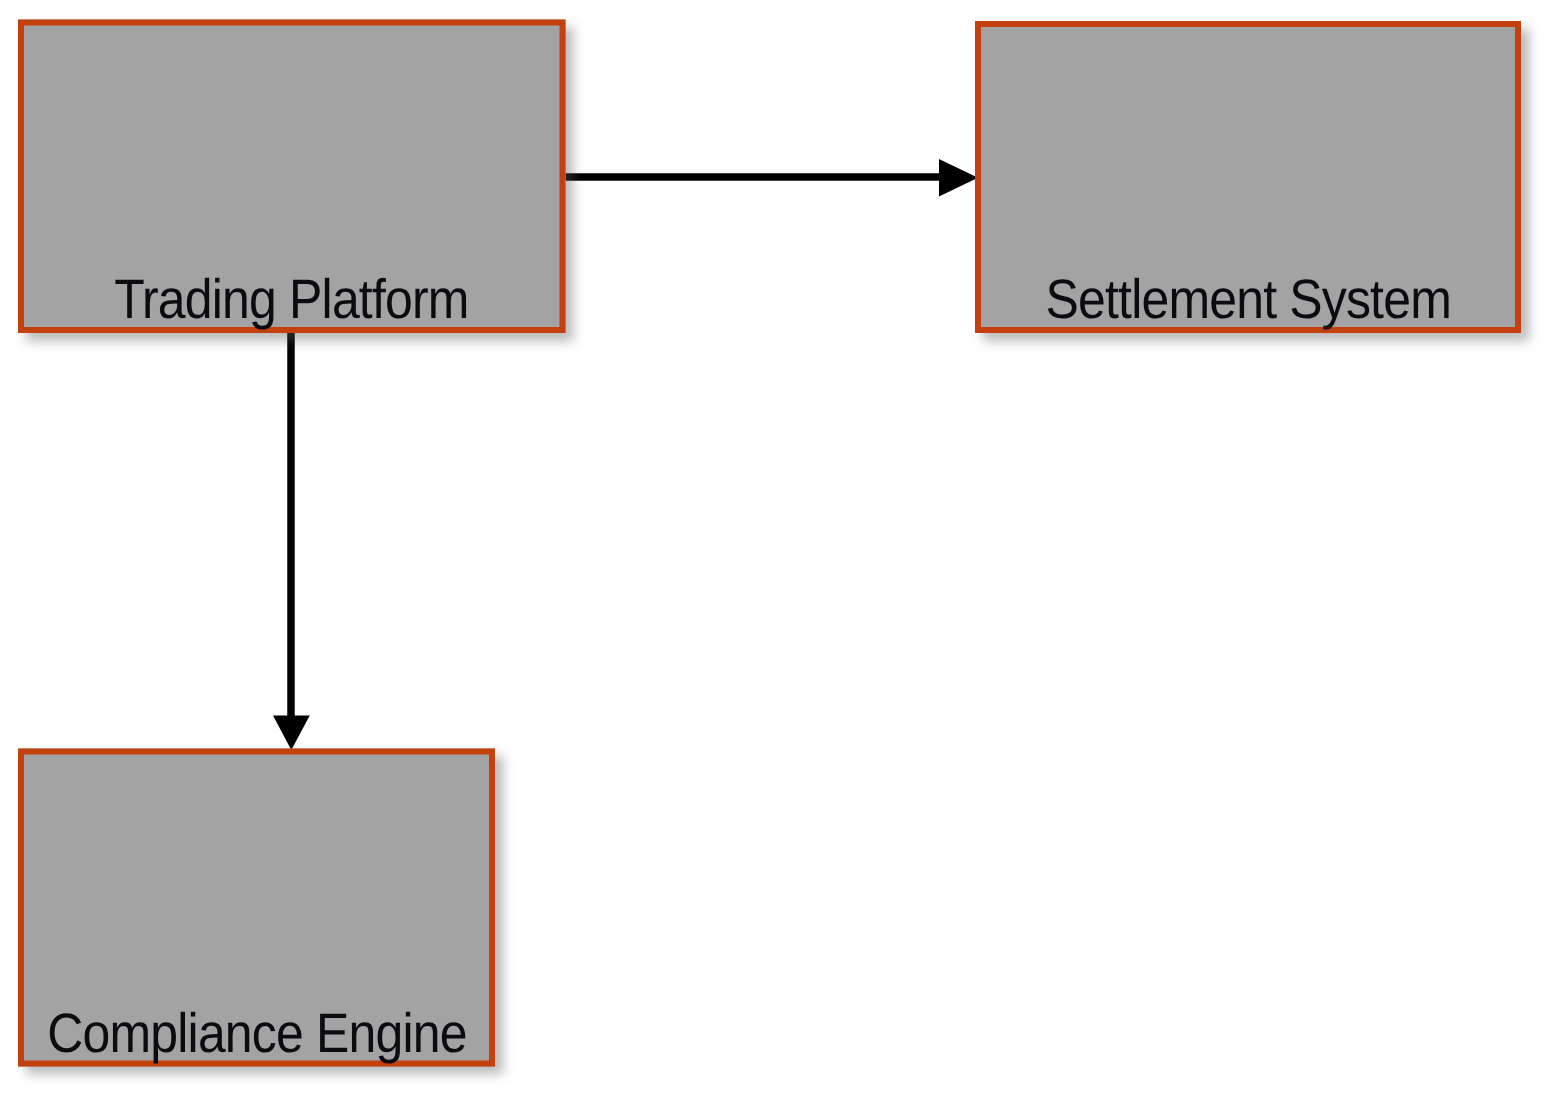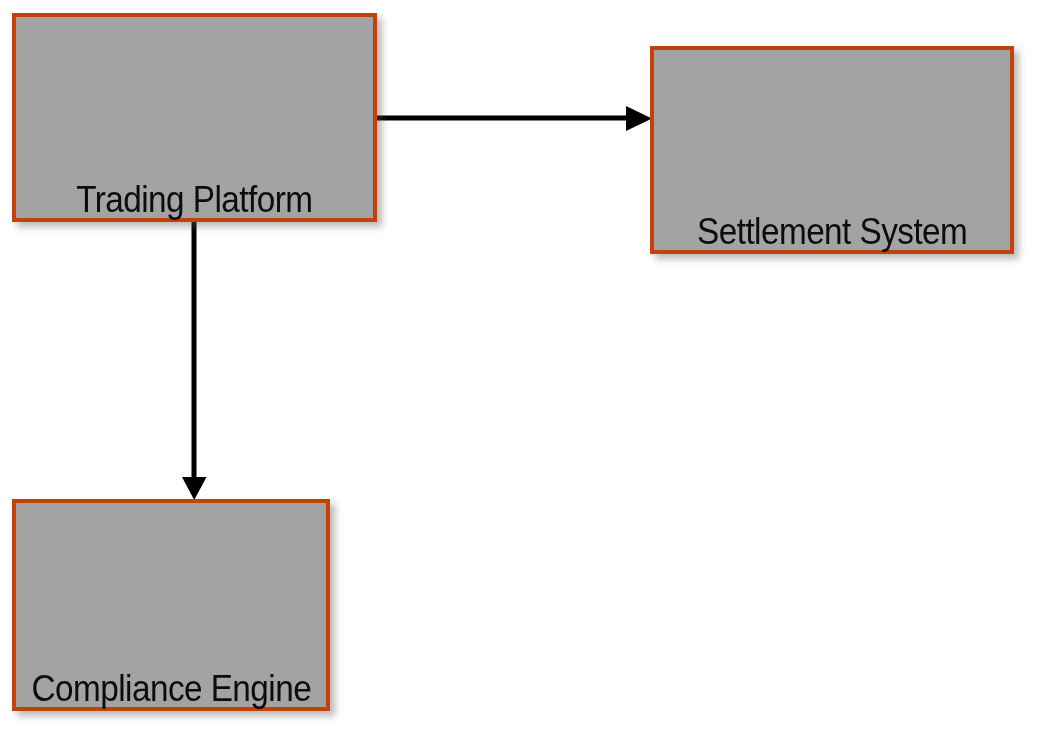--- a/index.html
+++ b/index.html
@@ -60,21 +60,21 @@
     <g>
       <line x1="194" y1="222" x2="194" y2="479" stroke="#000000" stroke-width="5"></line>
       <polygon points="182,477 206.5,477 194.2,500" fill="#000000"></polygon>
     </g>
   </svg>
 
   <div class="node" style="left:12px; top:13px; width:365px; height:209px;">
     <span class="node-label">Trading Platform</span>
   </div>
 
-  <div class="node" style="left:650px; top:14px; width:364px; height:208px;margin-top:32px;">
+  <div class="node" style="left:650px; top:14px; width:364px; height:208px;">
     <span class="node-label">Settlement System</span>
   </div>
 
   <div class="node" style="left:12px; top:499px; width:318px; height:212px;">
     <span class="node-label">Compliance Engine</span>
   </div>
 
 </div>
 
 </body></html>

